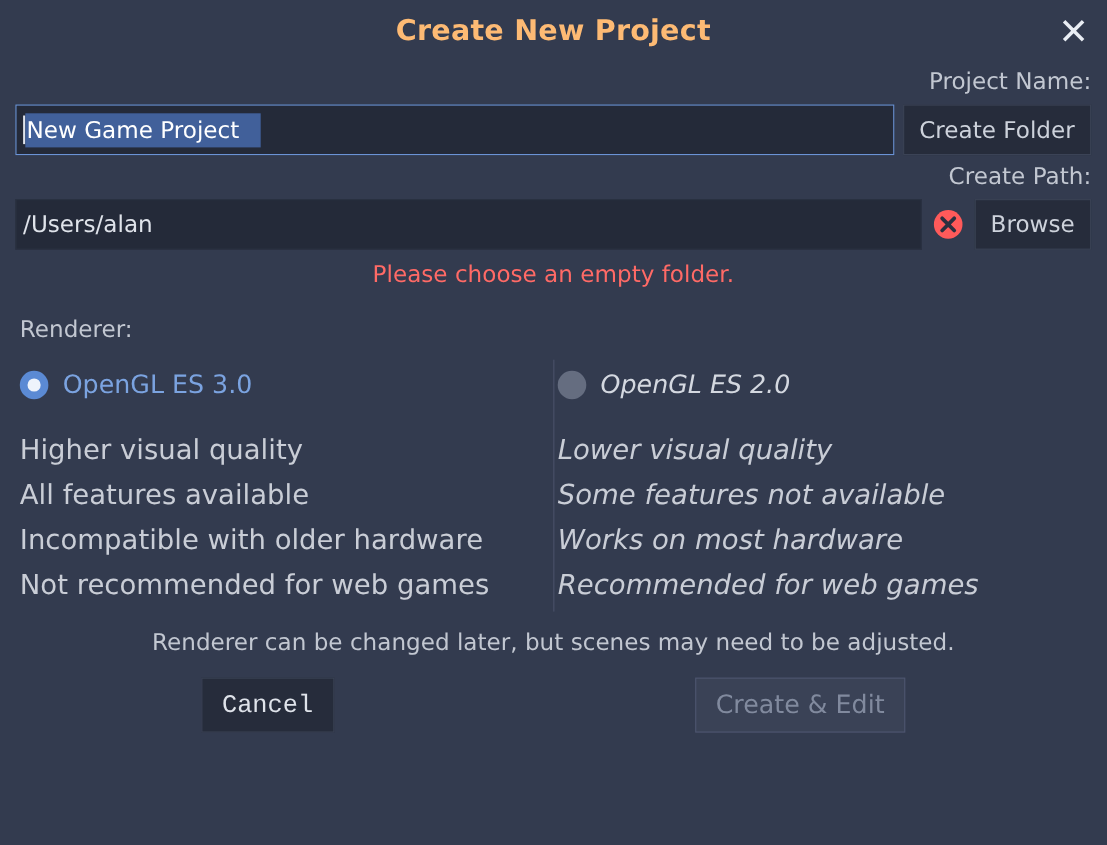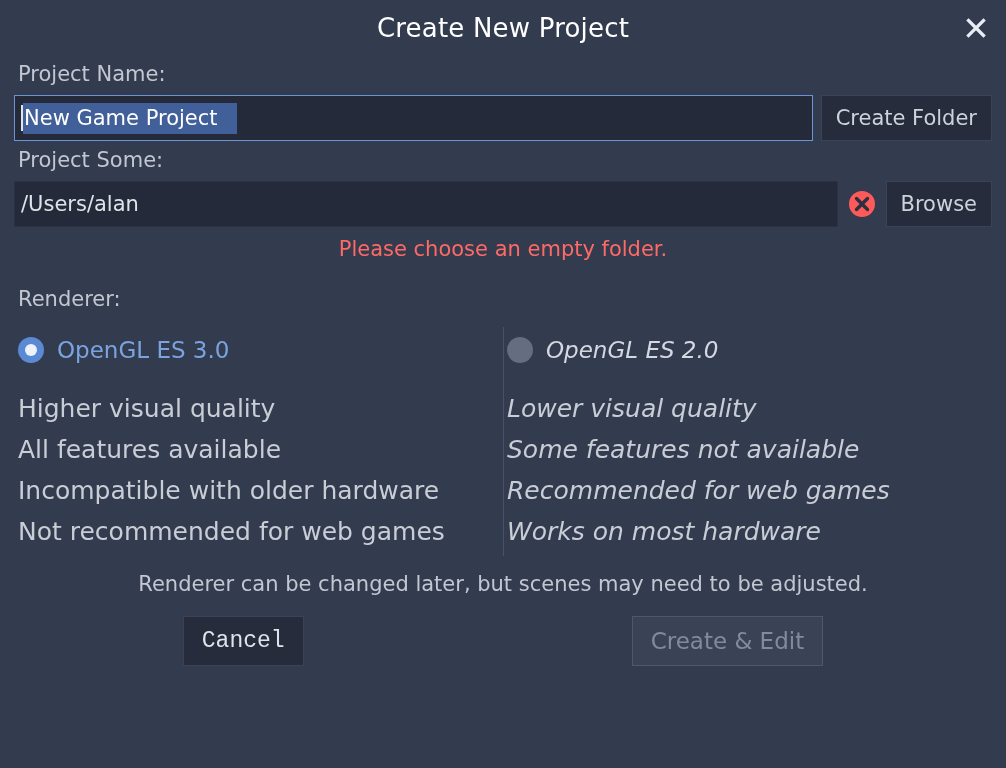--- a/index.html
+++ b/index.html
@@ -26,22 +26,22 @@
   
   .titlebar {
     position: relative;
     height: 55px;
     display: flex;
     align-items: center;
     justify-content: center;
   }
   .title-text {
     font-size: 26px;
-    font-weight: normal;
-    color: #ffffff;
+    font-weight: bold;
+    color: #fdba74;
     letter-spacing: 0.2px;
   }
   .close-btn {
     position: absolute;
     right: 13px;
     top: 50%;
     transform: translateY(-50%);
     width: 34px;
     height: 34px;
     display: flex;
@@ -53,20 +53,21 @@
 
   
   .content {
     padding: 0 14px;
   }
   .field-label {
     font-size: 21px;
     color: #c2c7d1;
     margin: 8px 0 9px 4px;
     line-height: 1.1;
+    text-align: right;
   }
   .field-row {
     display: flex;
     align-items: stretch;
     gap: 8px;
     height: 46px;
   }
   .text-input {
     flex: 1;
     background: #242a39;
@@ -249,21 +250,21 @@
 
     <div class="field-label">Project Name:</div>
     <div class="field-row">
       <div class="text-input focused">
         <span class="caret"></span>
           <span class="sel">New Game Project</span>
       </div>
       <div class="btn">Create Folder</div>
     </div>
 
-    <div class="field-label">Project Some:</div>
+    <div class="field-label">Create Path:</div>
     <div class="field-row">
       <div class="text-input">
         <span>/Users/alan</span>
       </div>
       <div class="status-icon">
         <svg width="30" height="30" viewBox="0 0 30 30" aria-hidden="true">
           <circle cx="15" cy="15" r="13" fill="#ff5a5a"></circle>
           <path d="M9.5 9.5 L20.5 20.5 M20.5 9.5 L9.5 20.5" stroke="#2b3040" stroke-width="3.4" stroke-linecap="round"></path>
         </svg>
       </div>
@@ -293,22 +294,22 @@
       </div>
 
       <div class="renderer-col right">
         <div class="radio-row">
           <span class="radio-outer off"></span>
           <span class="radio-label off">OpenGL ES 2.0</span>
         </div>
         <div class="feature-list">
           <div class="feature-item">Lower visual quality</div>
           <div class="feature-item">Some features not available</div>
+          <div class="feature-item">Works on most hardware</div>
           <div class="feature-item">Recommended for web games</div>
-          <div class="feature-item">Works on most hardware</div>
         </div>
       </div>
     </div>
 
     <div class="footnote">Renderer can be changed later, but scenes may need to be adjusted.</div>
 
     <div class="footer-btns">
       <div class="footer-btn primary-cancel">Cancel</div>
       <div class="footer-btn disabled">Create &amp; Edit</div>
     </div>

